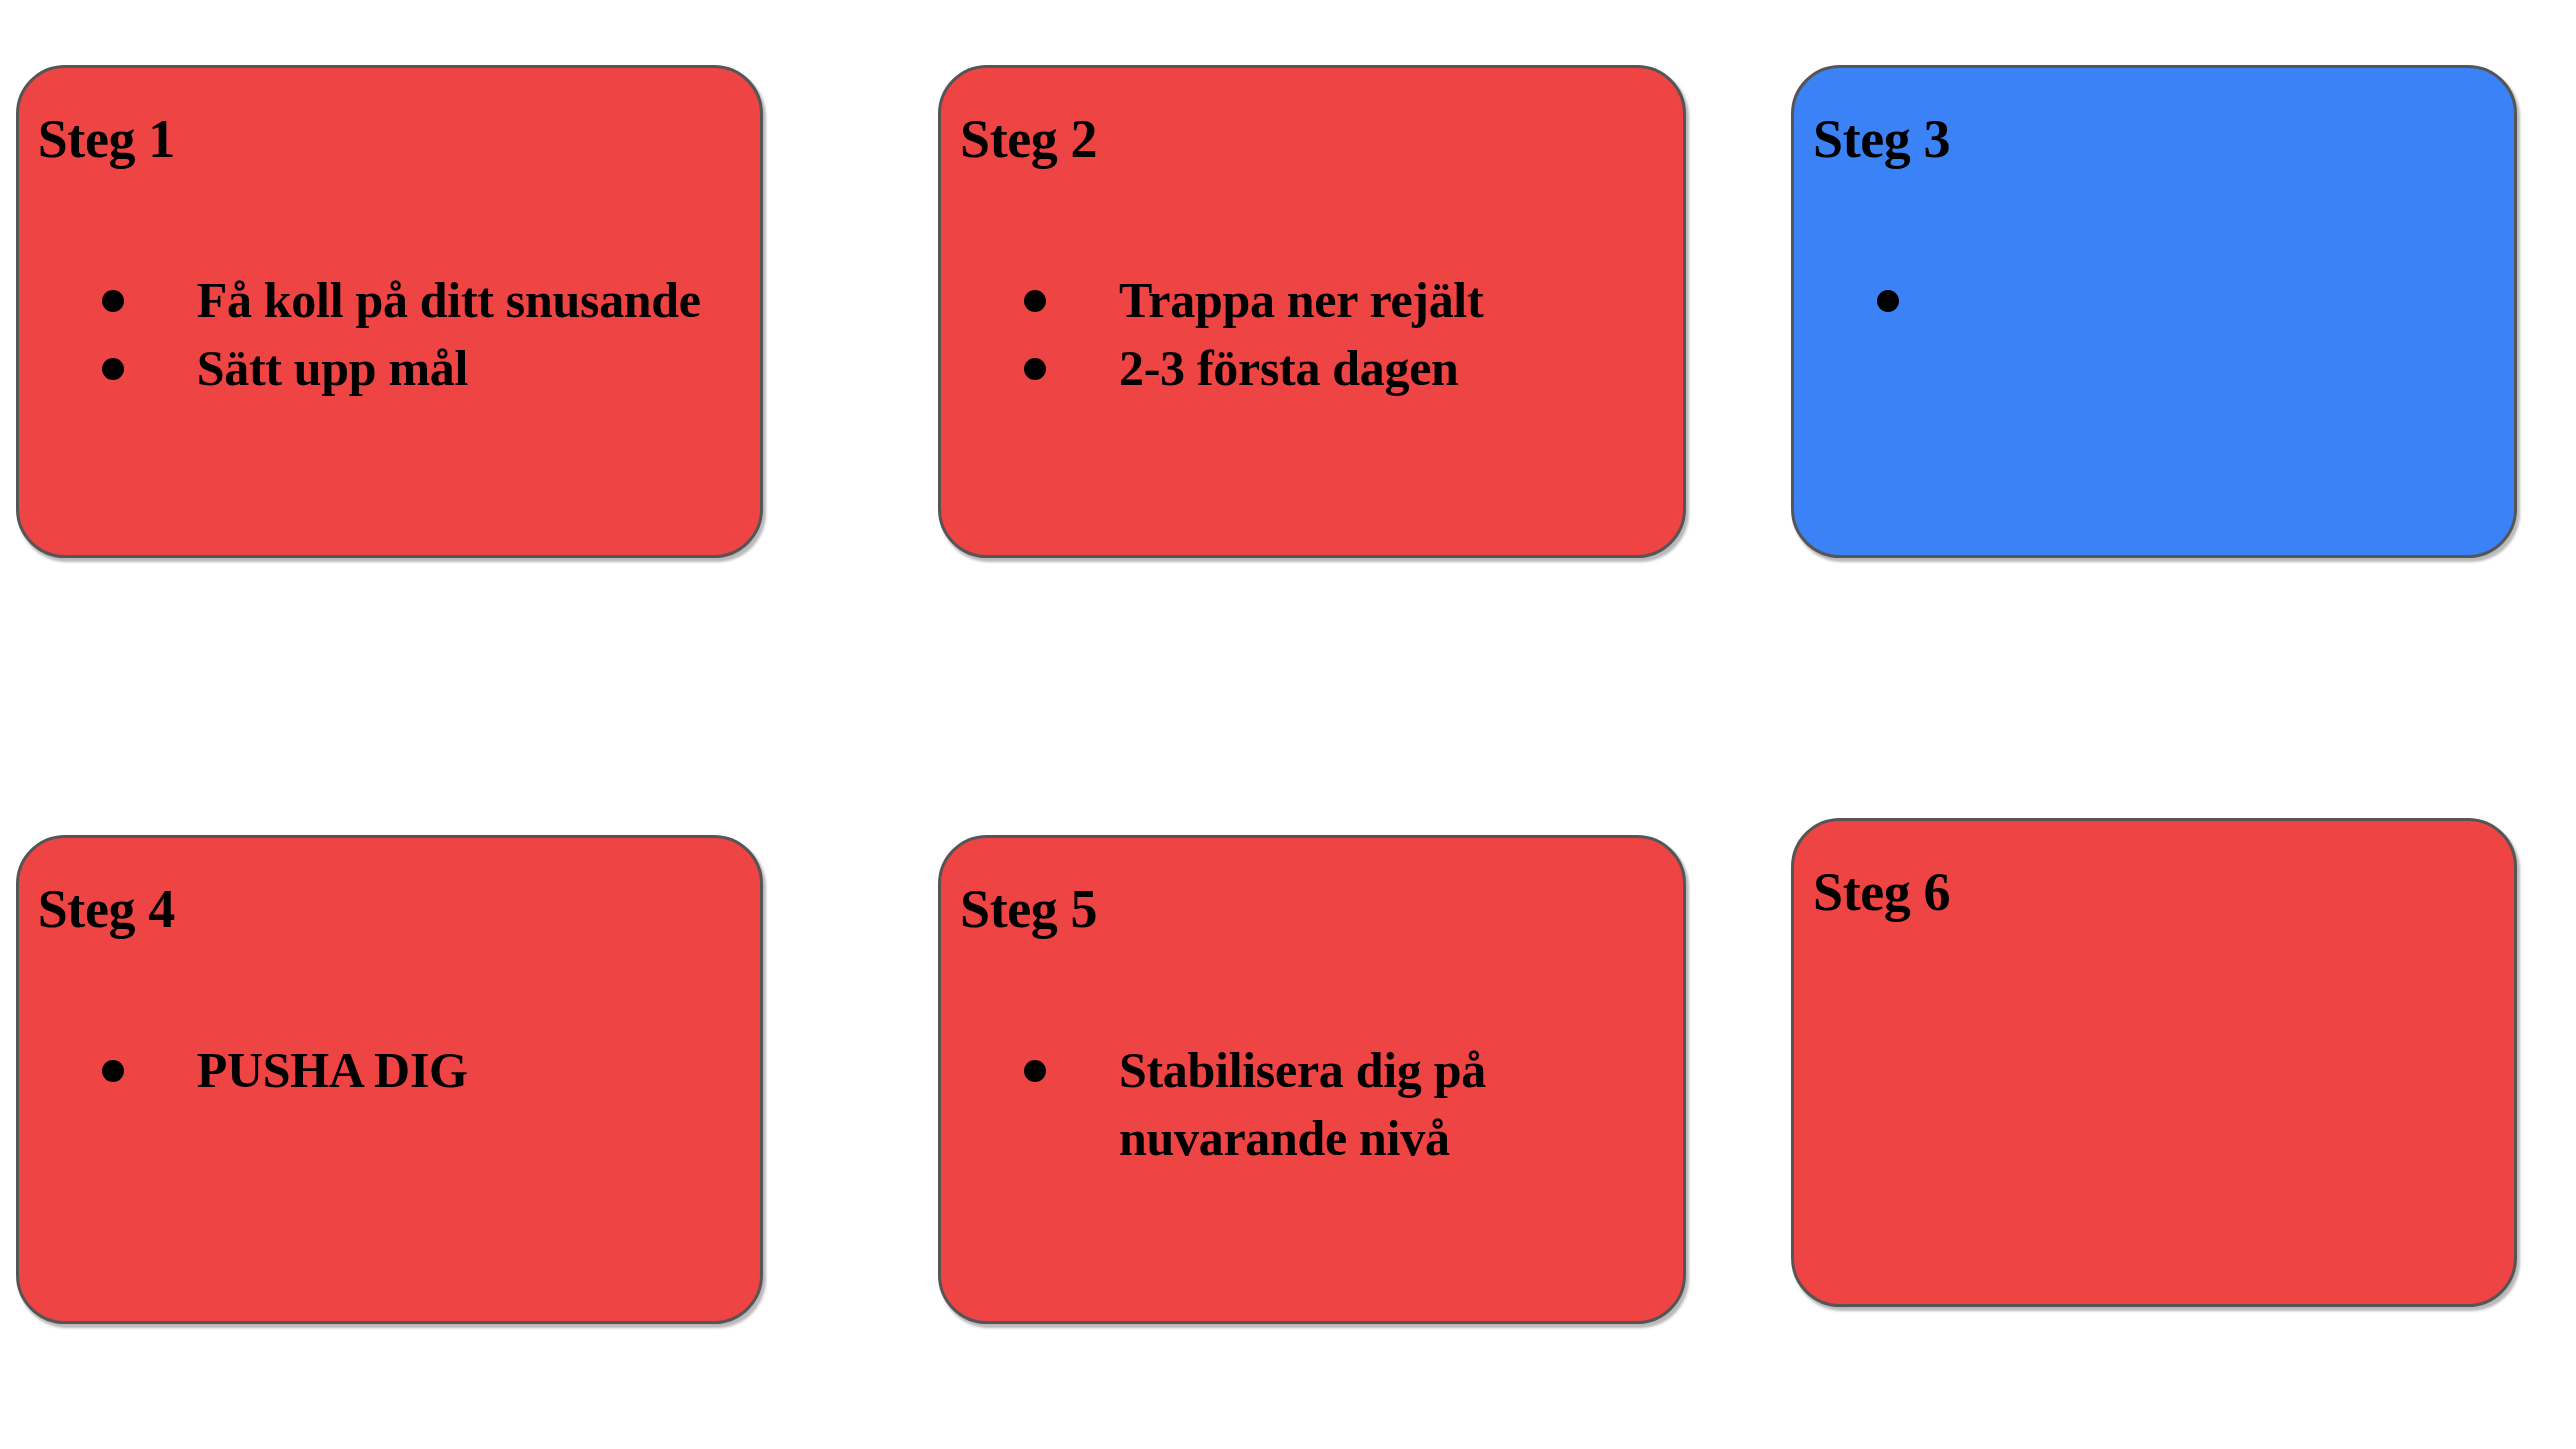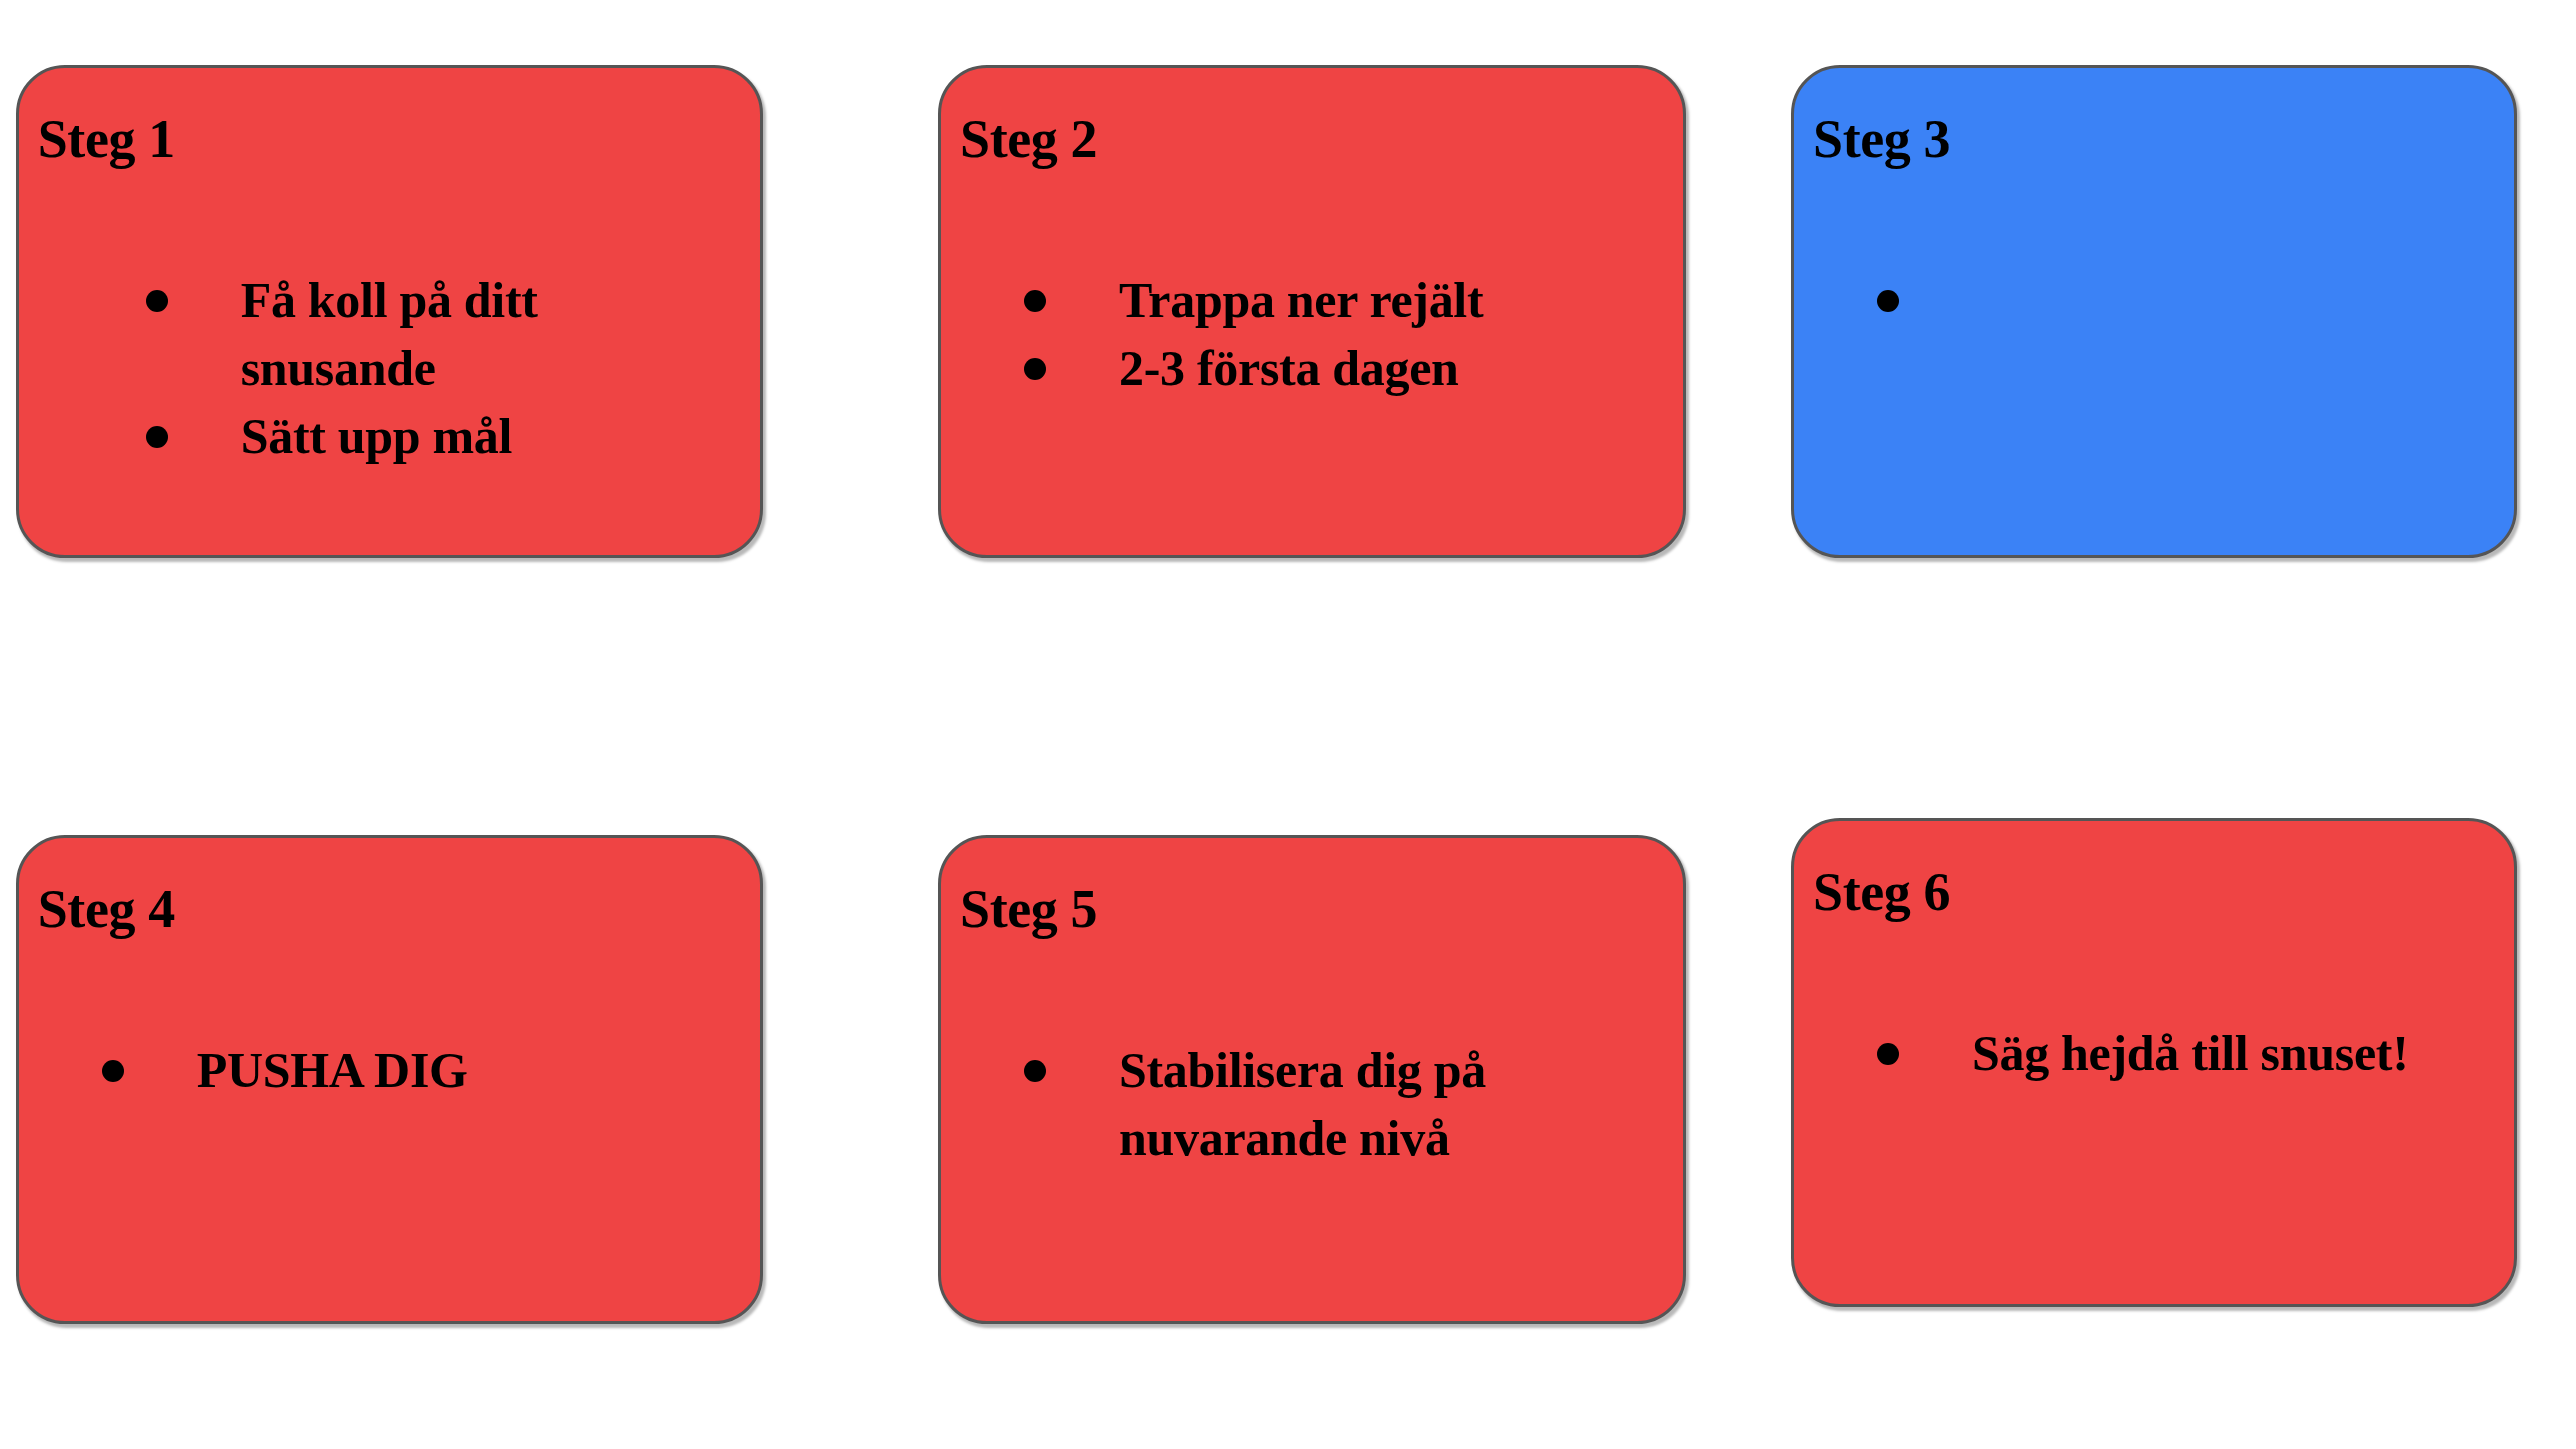--- a/index.html
+++ b/index.html
@@ -63,21 +63,21 @@
 
   .bullet-list {
     position: absolute;
     left: 0;
     right: 0;
     margin: 0;
     padding: 0;
     list-style: none;
   }
   
-  .c1 .bullet-list { top: 198px; padding-left: 44px; }
+  .c1 .bullet-list { top: 198px; }
   .c2 .bullet-list { top: 198px; }
   .c3 .bullet-list { top: 198px; }
   .c4 .bullet-list { top: 198px; }
   .c5 .bullet-list { top: 198px; }
   .c6 .bullet-list { top: 198px; }
 
   .bullet-item {
     position: relative;
     margin: 0;
     padding: 0 35px 0 178px;
@@ -159,22 +159,16 @@
     <ul class="bullet-list">
       <li class="bullet-item">
         <span class="bullet-dot"></span>
         <span class="bullet-text">Stabilisera dig på nuvarande nivå</span>
       </li>
     </ul>
   </div>
 
   <div class="card c6">
     <div class="card-title">Steg 6</div>
-    <ul class="bullet-list">
-      <li class="bullet-item">
-        <span class="bullet-dot"></span>
-        <span class="bullet-text">Säg hejdå till snuset!</span>
-      </li>
-    </ul>
   </div>
 
 </div>
 
 
 </body></html>

